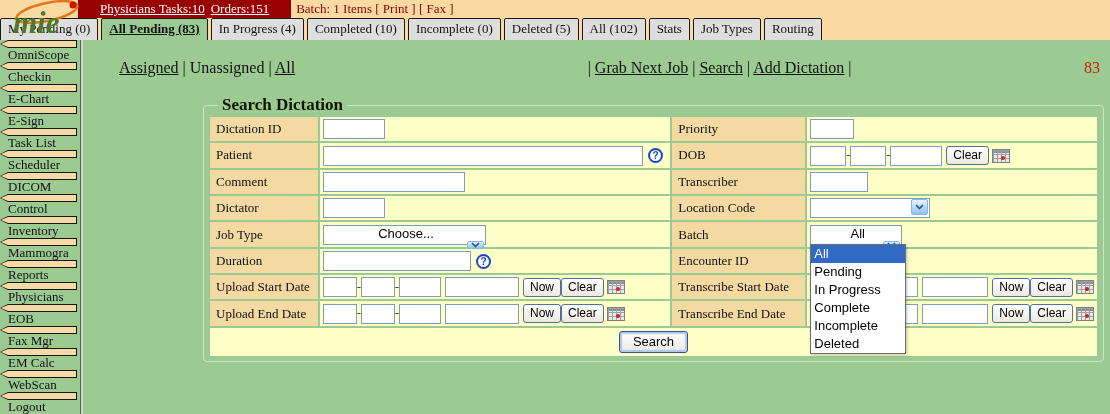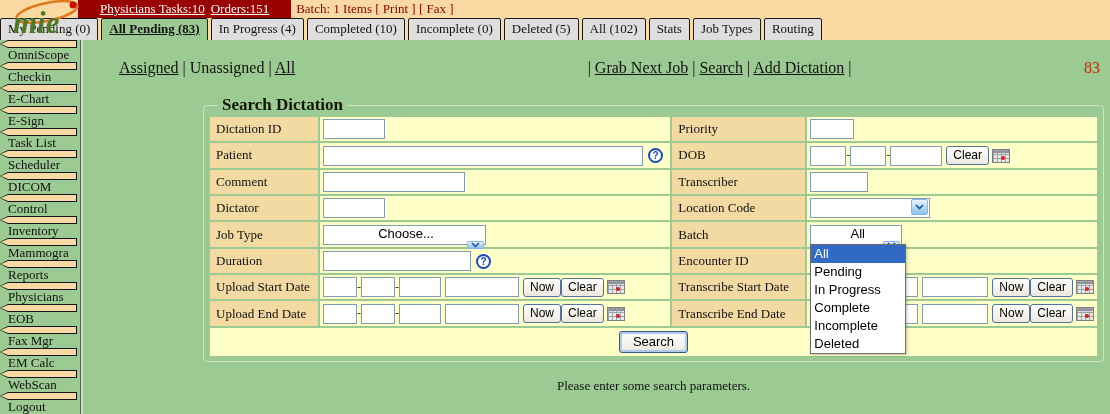--- a/index.html
+++ b/index.html
@@ -316,16 +316,15 @@
         </tr>
         <tr class="frow">
           <td class="searchrow" colspan="4">
             <button class="btn btn-search">Search</button>
           </td>
         </tr>
       </tbody>
         </table>
     </fieldset>
 
-    <div class="message">Please enter some search parameters.</div>
 
   </div>
 </div>
 
 </body></html>

